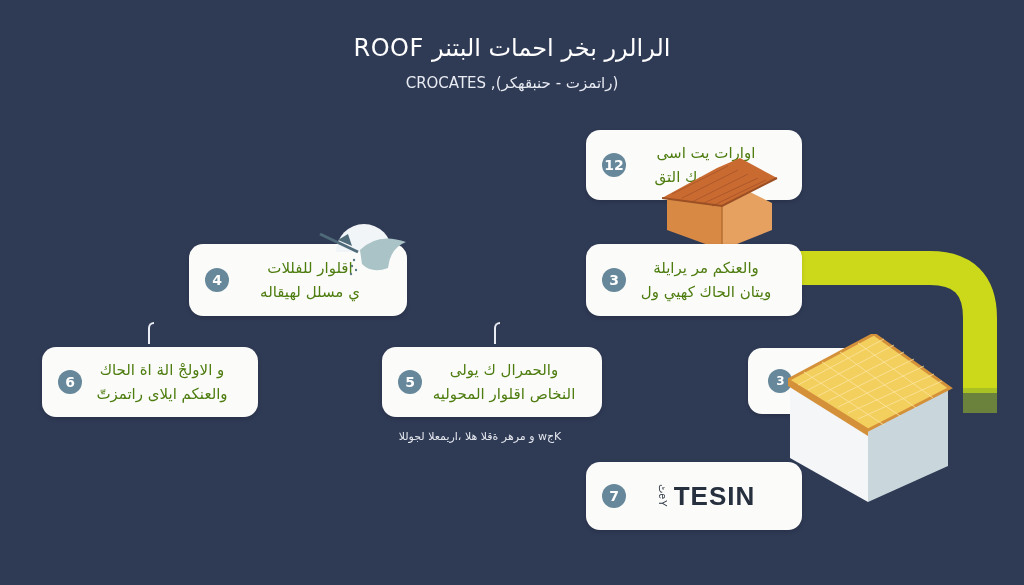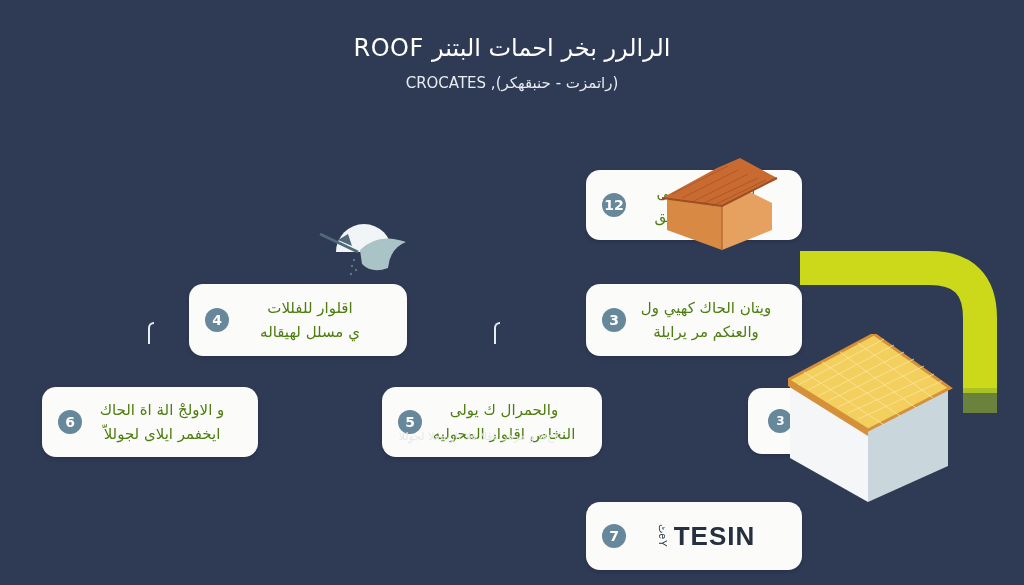--- a/index.html
+++ b/index.html
@@ -15,21 +15,20 @@
     font-size: 24px; letter-spacing: 0.5px;
   }
   .subtitle {
     position: absolute; left: 0; width: 1024px; top: 74px;
     text-align: center; color: #e8ebf2; font-size: 15px;
   }
   .card {
     position: absolute; background: #fbfbf9; border-radius: 14px;
     display: flex; align-items: center; padding: 0 16px;
     box-shadow: 0 2px 4px rgba(0,0,0,0.15);
-    margin-top: 40px;
   }
   .badge {
     width: 24px; height: 24px; border-radius: 50%;
     background: #66889a; color: #fff; font-weight: bold;
     font-size: 14px; display: flex; align-items: center; justify-content: center;
     flex-shrink: 0;
   }
   .badge.small { font-size: 12px; letter-spacing: -1px; }
   .card-text {
     flex: 1; text-align: center; color: #4d7c0f; font-size: 15px;
@@ -104,33 +103,33 @@
       <circle cx="36" cy="48" r="1.2"></circle>
       <circle cx="34" cy="54" r="1.2"></circle>
       <circle cx="38" cy="58" r="1.2"></circle>
       <circle cx="33" cy="62" r="1.2"></circle>
     </g>
 </svg>
 
 <div class="card" style="left:586px;top:244px;width:216px;height:72px;">
   <div class="badge">3</div>
   <div class="card-text">
+    <span class="line">والعنكم مر يرايلة</span>
     <span class="line">ويتان الحاك كهيي ول</span>
-    <span class="line">والعنكم مر يرايلة</span>
   </div>
 </div>
 
 <div class="connector" style="left:148px;top:322px;"></div>
 <div class="connector" style="left:494px;top:322px;"></div>
 
 <div class="card" style="left:42px;top:347px;width:216px;height:70px;">
   <div class="badge">6</div>
   <div class="card-text">
     <span class="line">و الاولجْ الة اة الحاك</span>
-    <span class="line">ايخفمر ايلاى لجوللاّ</span>
+    <span class="line">والعنكم ايلاى راتمزتّ</span>
   </div>
 </div>
 
 <div class="card" style="left:382px;top:347px;width:220px;height:70px;">
   <div class="badge">5</div>
   <div class="card-text">
     <span class="line">والحمرال ك يولى</span>
     <span class="line">النخاص اقلوار المحوليه</span>
   </div>
 </div>

